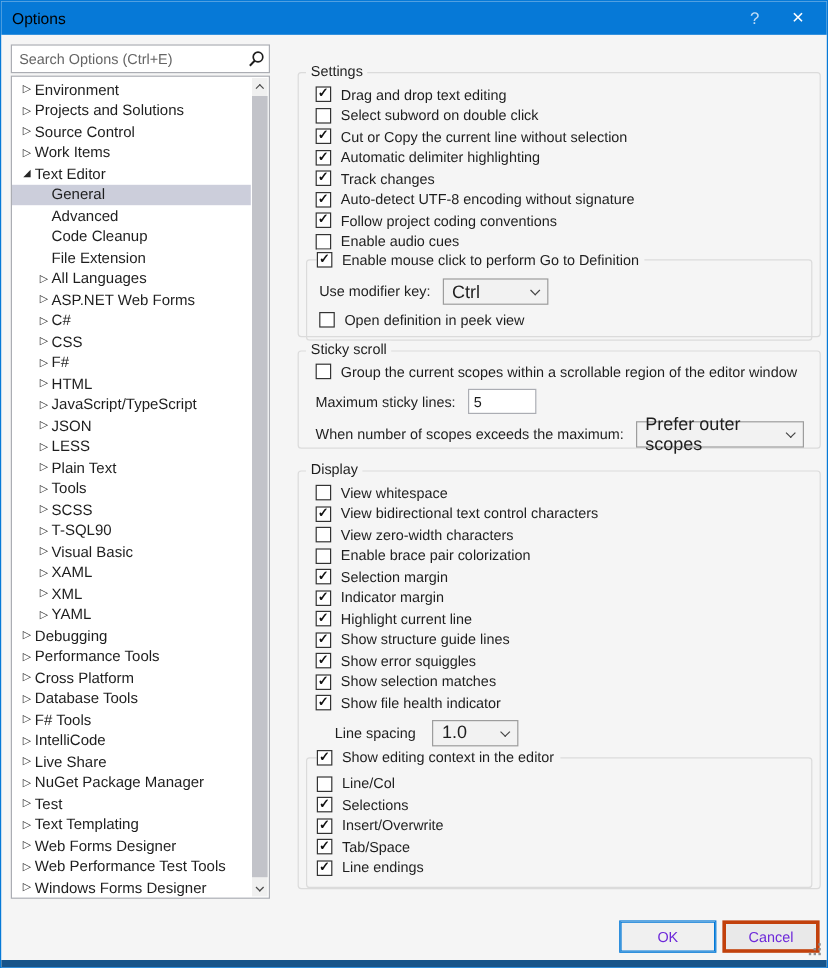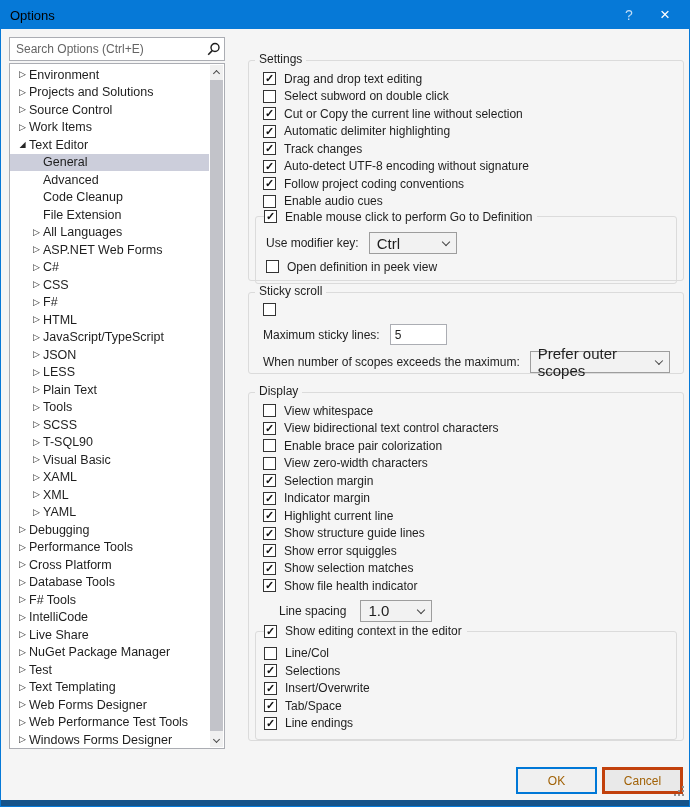--- a/index.html
+++ b/index.html
@@ -66,21 +66,21 @@
   .combo-chev { width:6px; height:6px; border-left:1px solid #444; border-bottom:1px solid #444; transform:rotate(-45deg); margin-top:-2px; }
   .num-input { width:57px; height:21px; border:1px solid #ABADB3; background:#FFFFFF; font:12px "Liberation Sans", sans-serif; color:#1E1E1E; padding:0 4px; outline:none; }
 
   #row-goto-modifier { height:24px; margin-bottom:3px; }
   #row-sticky-check { margin-bottom:4px; }
   #row-sticky-max { height:24px; margin-top:2px; }
   #row-sticky-exceed { height:24px; margin-top:3px; }
   #row-line-spacing { height:24px; margin:4px 0 0 30px; }
 
   
-  .btn { position:absolute; top:766px; width:81px; height:27px; display:flex; align-items:center; justify-content:center; font-size:12px; color:#a16207; background:#E9E9E9; cursor:default; }
+  .btn { position:absolute; top:766px; width:81px; height:27px; display:flex; align-items:center; justify-content:center; font-size:12px; color:#6d28d9; background:#E9E9E9; cursor:default; }
   #btn-ok { left:515px; background:#F0F0F0; border:1px solid #0078D7; box-shadow:inset 0 0 0 1px #0078D7; }
   #btn-cancel { left:601px; border:3px solid #c2410c; }
 
   .grip { position:absolute; right:4px; bottom:9px; width:11px; height:11px; }
   .grip::before { content:""; position:absolute; left:0; top:8px; width:2px; height:2px; background:#8F8F8F;
     box-shadow:4px 0 #8F8F8F, 8px 0 #8F8F8F, 4px -4px #8F8F8F, 8px -4px #8F8F8F, 8px -8px #8F8F8F; }
 </style>
 </head>
 <body>
 
@@ -336,20 +336,21 @@
         </div>
     </div>
   </div>
 
   <div class="group" id="group-sticky">
     <span class="group-label">Sticky scroll</span>
     <div class="rows" style="padding-top:8px">
       <div id="row-sticky-check">
           <div class="check-row">
             <span class="checkbox"></span>
+            <span class="check-label">Group the current scopes within a scrollable region of the editor window</span>
           </div>
         </div>
       <div class="field-row" id="row-sticky-max">
         <span class="field-label">Maximum sticky lines:</span>
         <input class="num-input" value="5" style="">
       </div>
       <div class="field-row" id="row-sticky-exceed">
         <span class="field-label">When number of scopes exceeds the maximum:</span>
         <div class="combo" style="width:140px">
           <span>Prefer outer scopes</span>
@@ -365,25 +366,25 @@
         <div class="check-row">
           <span class="checkbox"></span>
           <span class="check-label">View whitespace</span>
         </div>
         <div class="check-row">
           <span class="checkbox checked">✓</span>
           <span class="check-label">View bidirectional text control characters</span>
         </div>
         <div class="check-row">
           <span class="checkbox"></span>
+          <span class="check-label">View zero-width characters</span>
+        </div>
+        <div class="check-row">
+          <span class="checkbox"></span>
           <span class="check-label">Enable brace pair colorization</span>
-        </div>
-        <div class="check-row">
-          <span class="checkbox"></span>
-          <span class="check-label">View zero-width characters</span>
         </div>
         <div class="check-row">
           <span class="checkbox checked">✓</span>
           <span class="check-label">Selection margin</span>
         </div>
         <div class="check-row">
           <span class="checkbox checked">✓</span>
           <span class="check-label">Indicator margin</span>
         </div>
         <div class="check-row">

